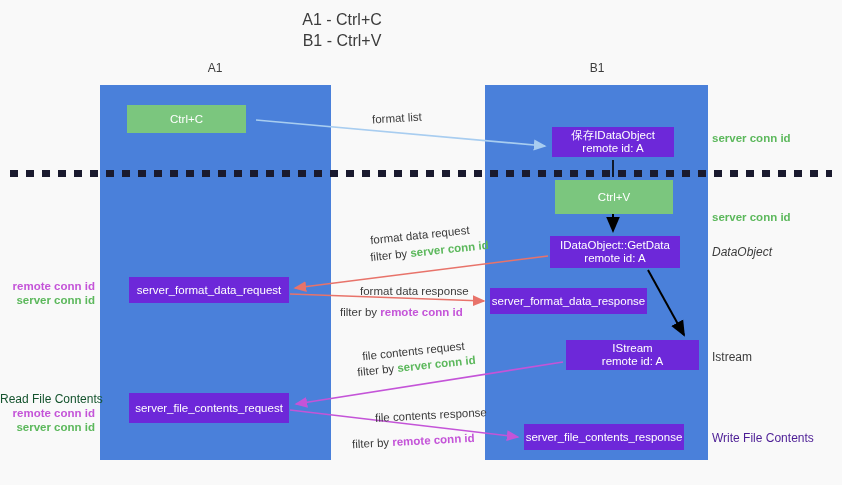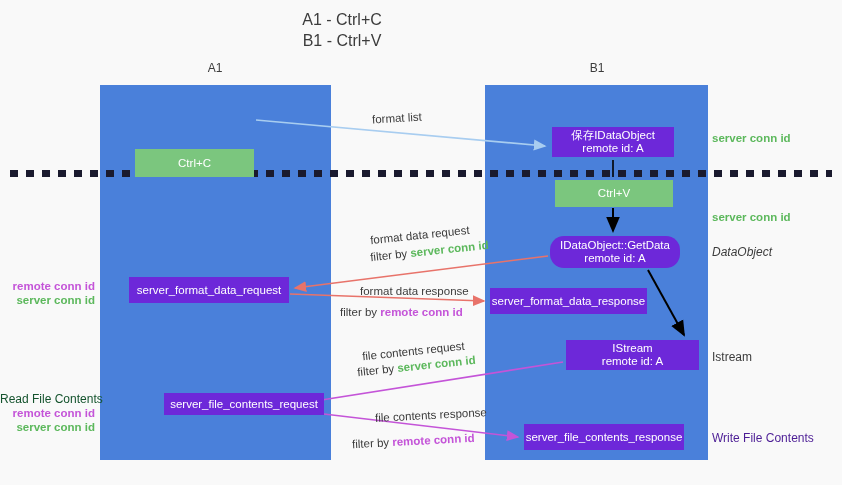--- a/index.html
+++ b/index.html
@@ -30,28 +30,28 @@
   #hdrB{left:517px;top:57px;}
 
   .box{
     position:absolute;display:flex;align-items:center;justify-content:center;
     text-align:center;color:#ffffff;font-size:11.5px;line-height:13px;
     white-space:pre-line;box-sizing:border-box;
   }
   .green{background:#7bc67e;}
   .orange{background:#6d28d9;}
 
-  #box-ctrlc{left:135px;top:105px;width:119px;height:28px;margin-top:44px;}
+  #box-ctrlc{left:127px;top:105px;width:119px;height:28px;}
   #box-save-idataobject{left:552px;top:127px;width:122px;height:30px;}
-  #box-ctrlv{left:555px;top:180px;width:118px;height:27px;}
-  #box-getdata{left:550px;top:236px;width:130px;height:32px;border-radius:14px;}
+  #box-ctrlv{left:555px;top:180px;width:118px;height:34px;}
+  #box-getdata{left:550px;top:236px;width:130px;height:32px;}
   #box-sfdreq{left:129px;top:277px;width:160px;height:26px;}
   #box-sfdresp{left:490px;top:288px;width:157px;height:26px;}
   #box-istream{left:566px;top:340px;width:133px;height:30px;}
-  #box-sfcreq{left:129px;top:393px;width:160px;height:22px;margin-left:35px;}
+  #box-sfcreq{left:129px;top:393px;width:160px;height:30px;}
   #box-sfcresp{left:524px;top:424px;width:160px;height:26px;}
 
   .note{position:absolute;font-size:11.5px;line-height:15px;color:#3c3c3c;white-space:nowrap;}
   .green-t{color:#5cb85c;font-weight:bold;}
   .mag-t{color:#c454d8;font-weight:bold;}
   .plain-t{color:#3c3c3c;}
 
   #n-formatlist{left:372px;top:111px;transform:rotate(-3.2deg);}
   #n-fdreq1{left:370px;top:228px;transform:rotate(-6deg);}
   #n-fdreq2{left:370px;top:244px;transform:rotate(-6deg);}

